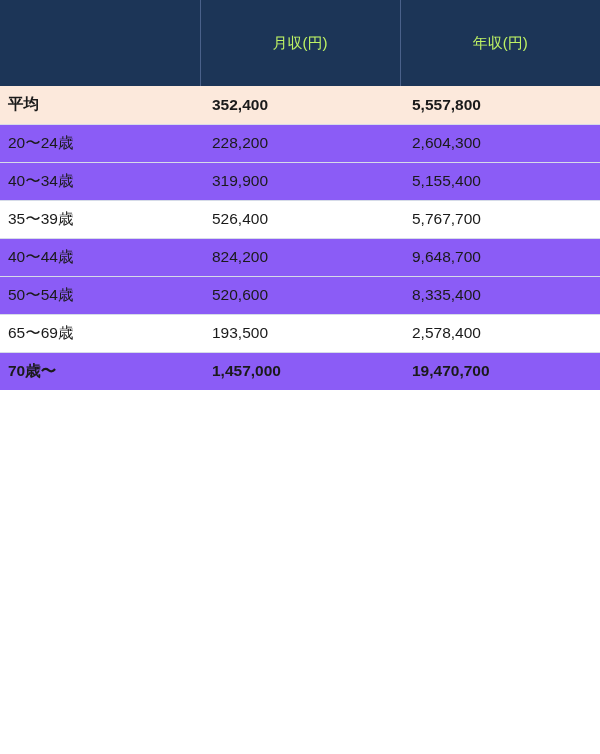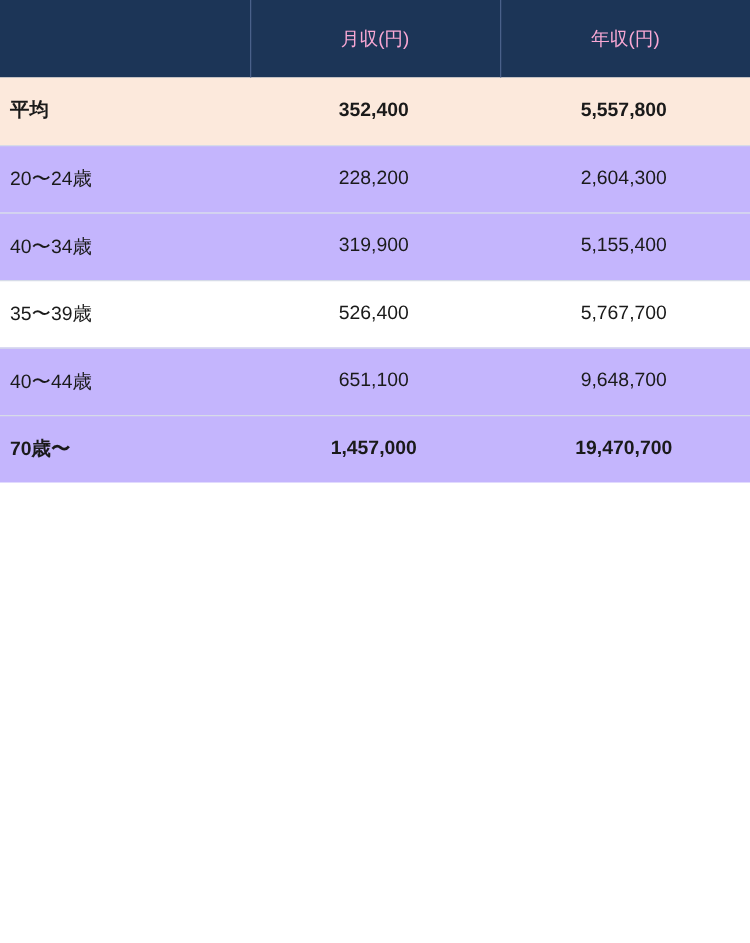--- a/index.html
+++ b/index.html
@@ -16,61 +16,61 @@
   table.salary-table {
     width: 600px;
     border-collapse: collapse;
     table-layout: fixed;
   }
   table.salary-table col.c-label { width: 200px; }
   table.salary-table col.c-val { width: 200px; }
 
   thead th {
     background: #1c3557;
-    color: #f9a8d4;
+    color: #bef264;
     font-size: 15px;
     font-weight: normal;
     height: 54px;
     text-align: center;
     vertical-align: middle;
     border: none;
-    padding: 4px;
+    padding: 16px;
   }
   thead th.head-blank {
     background: #1c3557;
   }
   thead th.head-sep {
     border-left: 1px solid #4a618a;
   }
 
   tbody tr td {
-    height: 54px;
+    height: 38px;
     font-size: 15.5px;
     padding: 0 12px;
     vertical-align: middle;
     border-bottom: 1px solid #d6dbe8;
     box-sizing: border-box;
   }
   tbody tr td.label {
     text-align: left;
     padding-left: 8px;
   }
   tbody tr td.value {
-    text-align: center;
+    text-align: left;
     padding-right: 14px;
   }
   tbody tr.row-average td {
     background: #fce9dc;
     font-weight: bold;
   }
   tbody tr.row-odd td {
     background: #ffffff;
   }
   tbody tr.row-even td {
-    background: #c4b5fd;
+    background: #8b5cf6;
   }
   tbody tr.row-last td {
     font-weight: bold;
     border-bottom: none;
   }
   tbody tr.row-average td.label,
   tbody tr.row-last td.label {
     font-weight: bold;
   }
 </style>
@@ -106,22 +106,32 @@
       <td class="value">319,900</td>
       <td class="value">5,155,400</td>
     </tr>
     <tr class="row-odd">
       <td class="label">35〜39歳</td>
       <td class="value">526,400</td>
       <td class="value">5,767,700</td>
     </tr>
     <tr class="row-even">
       <td class="label">40〜44歳</td>
-      <td class="value">651,100</td>
+      <td class="value">824,200</td>
       <td class="value">9,648,700</td>
+    </tr>
+    <tr class="row-even">
+      <td class="label">50〜54歳</td>
+      <td class="value">520,600</td>
+      <td class="value">8,335,400</td>
+    </tr>
+    <tr class="row-odd">
+      <td class="label">65〜69歳</td>
+      <td class="value">193,500</td>
+      <td class="value">2,578,400</td>
     </tr>
     <tr class="row-even row-last">
       <td class="label">70歳〜</td>
       <td class="value">1,457,000</td>
       <td class="value">19,470,700</td>
     </tr>
   </tbody>
 </table>
 
 </body></html>

